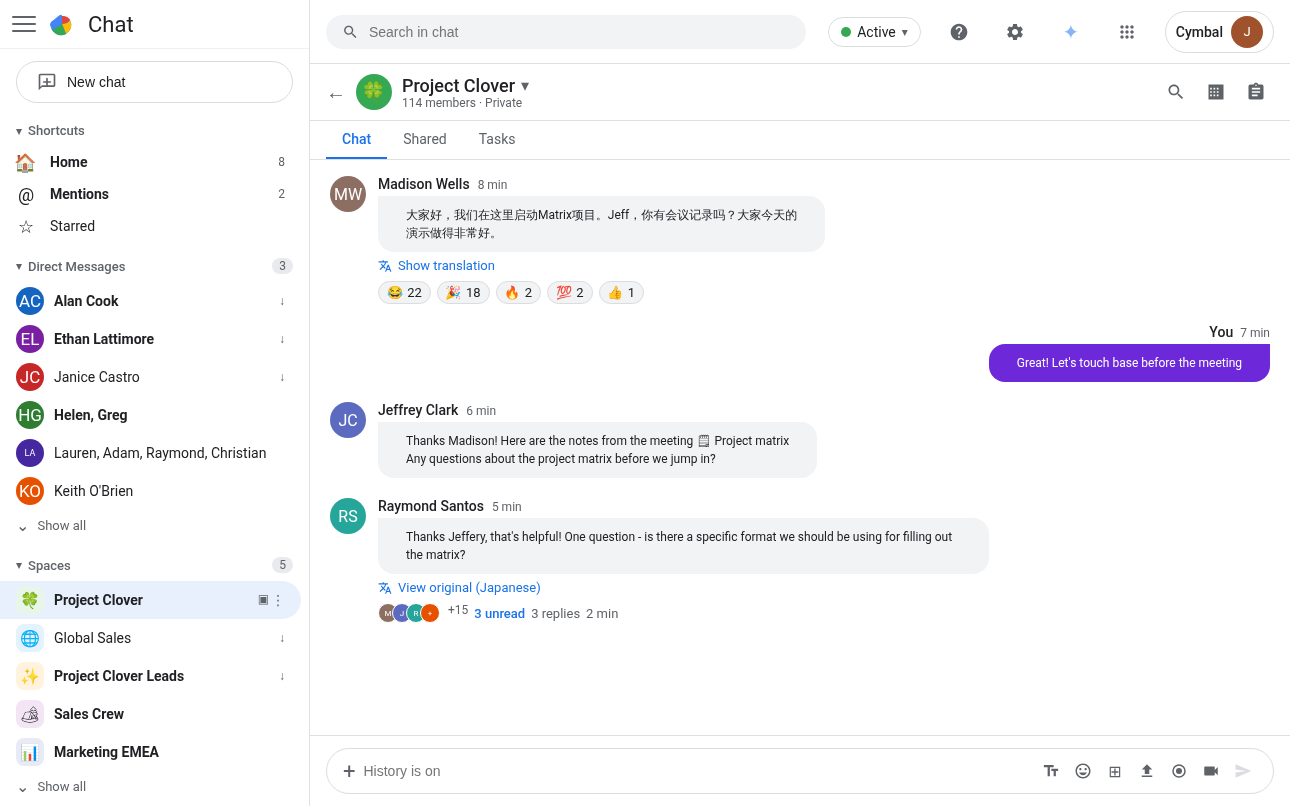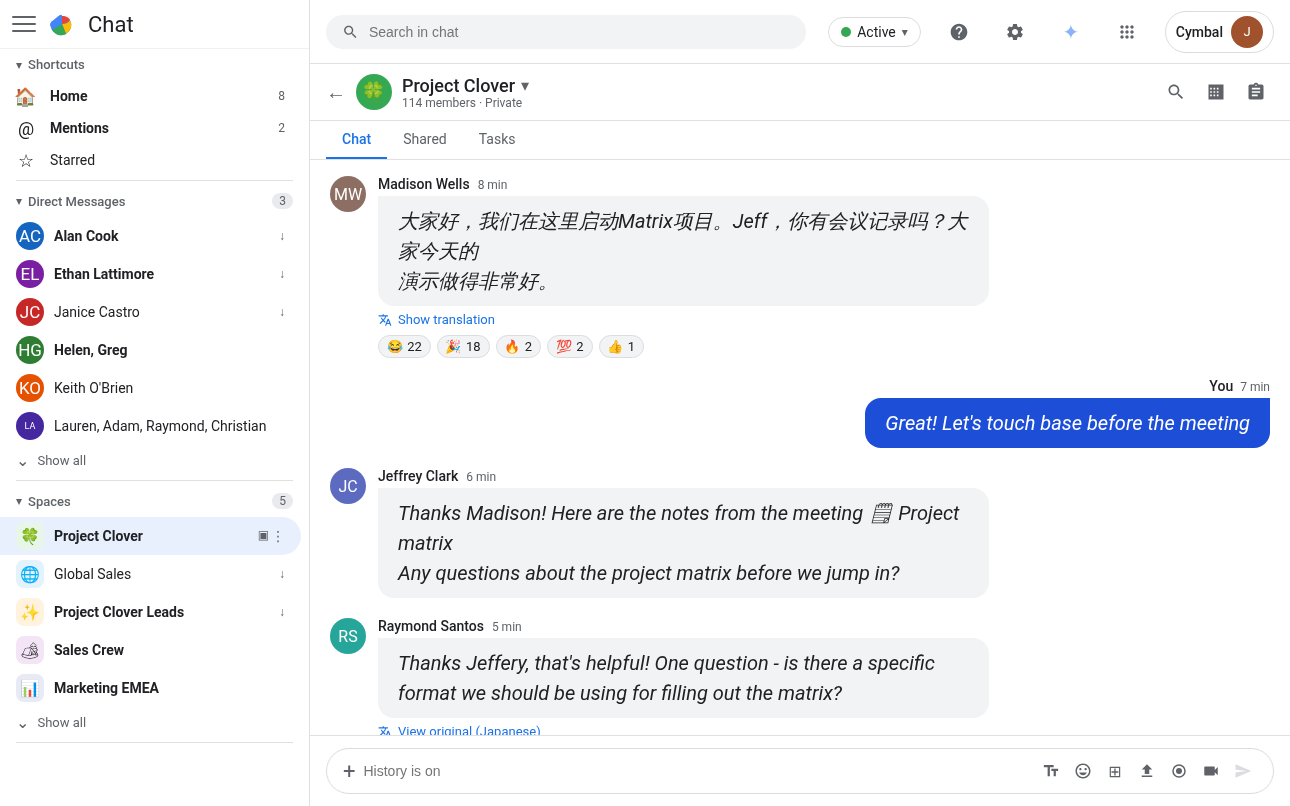--- a/index.html
+++ b/index.html
@@ -69,22 +69,22 @@
 
     .messages-area { flex: 1; overflow-y: auto; padding: 16px 20px; display: flex; flex-direction: column; gap: 20px; }
 
     .message-row { display: flex; gap: 12px; align-items: flex-start; }
     .message-row.right { justify-content: flex-end; }
     .msg-avatar { width: 36px; height: 36px; border-radius: 50%; flex-shrink: 0; display: flex; align-items: center; justify-content: center; color: #fff; font-size: 16px; }
     .msg-content { max-width: 65%; }
     .msg-header { display: flex; align-items: baseline; gap: 8px; margin-bottom: 4px; }
     .msg-name { font-size: 14px; font-weight: 500; }
     .msg-time { font-size: 12px; color: #5f6368; }
-    .msg-bubble { background: #f1f3f4; border-radius: 0 16px 16px 16px; padding: 10px 20px; font-size: 20px; line-height: 1.5; font-style: italic; }
-    .msg-bubble.right-you { background: #1d4ed8; color: #fff; border-radius: 16px 0 16px 16px; }
+    .msg-bubble { background: #f1f3f4; border-radius: 0 16px 16px 16px; padding: 10px 28px; font-size: 12px; line-height: 1.5; }
+    .msg-bubble.right-you { background: #6d28d9; color: #fff; border-radius: 16px 0 16px 16px; }
     .translate-link { display: flex; align-items: center; gap: 6px; color: #1a73e8; font-size: 13px; cursor: pointer; margin-top: 6px; }
     .reactions { display: flex; gap: 6px; margin-top: 8px; flex-wrap: wrap; }
     .reaction { display: flex; align-items: center; gap: 4px; background: #f1f3f4; border: 1px solid #dadce0; border-radius: 12px; padding: 3px 8px; font-size: 13px; cursor: pointer; }
 
     .thread-info { display: flex; align-items: center; gap: 6px; margin-top: 8px; font-size: 13px; }
     .thread-avatars { display: flex; }
     .thread-avatar { width: 20px; height: 20px; border-radius: 50%; margin-right: -6px; border: 1px solid #fff; font-size: 8px; display: flex; align-items: center; justify-content: center; color: #fff; }
     .thread-count { font-size: 13px; color: #1a73e8; cursor: pointer; font-weight: 500; }
     .thread-replies { font-size: 13px; color: #5f6368; }
     .thread-time { font-size: 13px; color: #5f6368; }
@@ -118,20 +118,27 @@
       <circle cx="16" cy="16" r="14" fill="none"></circle>
       <path d="M8 12 Q16 4 24 12 Q28 20 20 26 Q12 30 6 22 Q2 14 8 12Z" fill="#4285F4"></path>
       <path d="M16 8 Q22 8 24 12 Q20 16 16 16 L16 8Z" fill="#EA4335"></path>
       <path d="M16 16 Q22 16 24 12 Q28 20 20 26 L16 16Z" fill="#FBBC05"></path>
       <path d="M16 16 L20 26 Q12 30 6 22 L16 16Z" fill="#34A853"></path>
       <path d="M16 8 L16 16 L6 22 Q2 14 8 12 Q16 4 16 8Z" fill="#4285F4"></path>
     </svg>
     <span class="app-title">Chat</span>
   </div>
 
+  <button class="new-chat-btn">
+    <svg width="20" height="20" viewBox="0 0 24 24" fill="none">
+      <path d="M20 2H4c-1.1 0-2 .9-2 2v18l4-4h14c1.1 0 2-.9 2-2V4c0-1.1-.9-2-2-2zm0 14H6l-2 2V4h16v12z" fill="#5f6368"></path>
+      <path d="M12 8v8M8 12h8" stroke="#5f6368" stroke-width="2" stroke-linecap="round"></path>
+    </svg>
+    <span>New chat</span>
+  </button>
 
   <div class="section-header">
     <div style="display:flex;align-items:center;gap:6px;">
       <span style="color:#5f6368;font-size:12px;">▾</span>
       <span class="section-title">Shortcuts</span>
     </div>
   </div>
   <div class="nav-item">
     <div class="nav-icon">🏠</div>
     <span class="nav-label bold">Home</span>
@@ -170,26 +177,26 @@
   <div class="dm-item">
     <div class="avatar" style="background:#c62828;">JC</div>
     <span class="dm-label">Janice Castro</span>
     <span class="dm-badge">↓</span>
   </div>
   <div class="dm-item">
     <div class="avatar" style="background:#2e7d32;">HG</div>
     <span class="dm-label bold">Helen, Greg</span>
   </div>
   <div class="dm-item">
+    <div class="avatar" style="background:#4527a0;font-size:9px;">LA</div>
+    <span class="dm-label">Lauren, Adam, Raymond, Christian</span>
+  </div>
+  <div class="dm-item">
     <div class="avatar" style="background:#e65100;">KO</div>
     <span class="dm-label">Keith O'Brien</span>
-  </div>
-  <div class="dm-item">
-    <div class="avatar" style="background:#4527a0;font-size:9px;">LA</div>
-    <span class="dm-label">Lauren, Adam, Raymond, Christian</span>
   </div>
   <div class="show-all">
     <span style="font-size:16px;">⌄</span>
     <span>Show all</span>
   </div>
 
   <div class="divider"></div>
 
   <div class="section-header">
     <div style="display:flex;align-items:center;gap:6px;">

